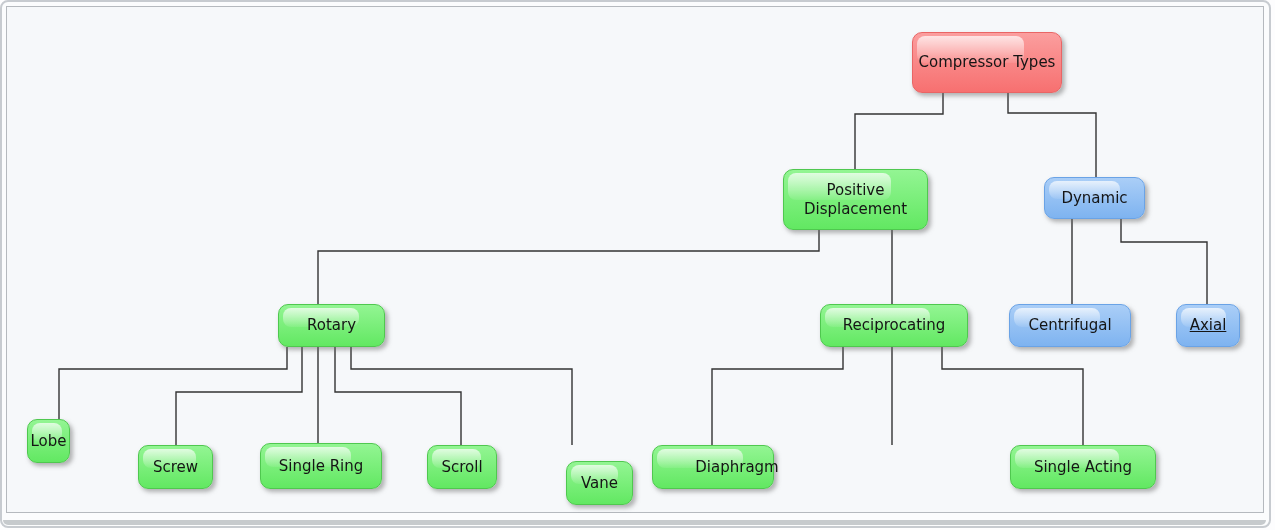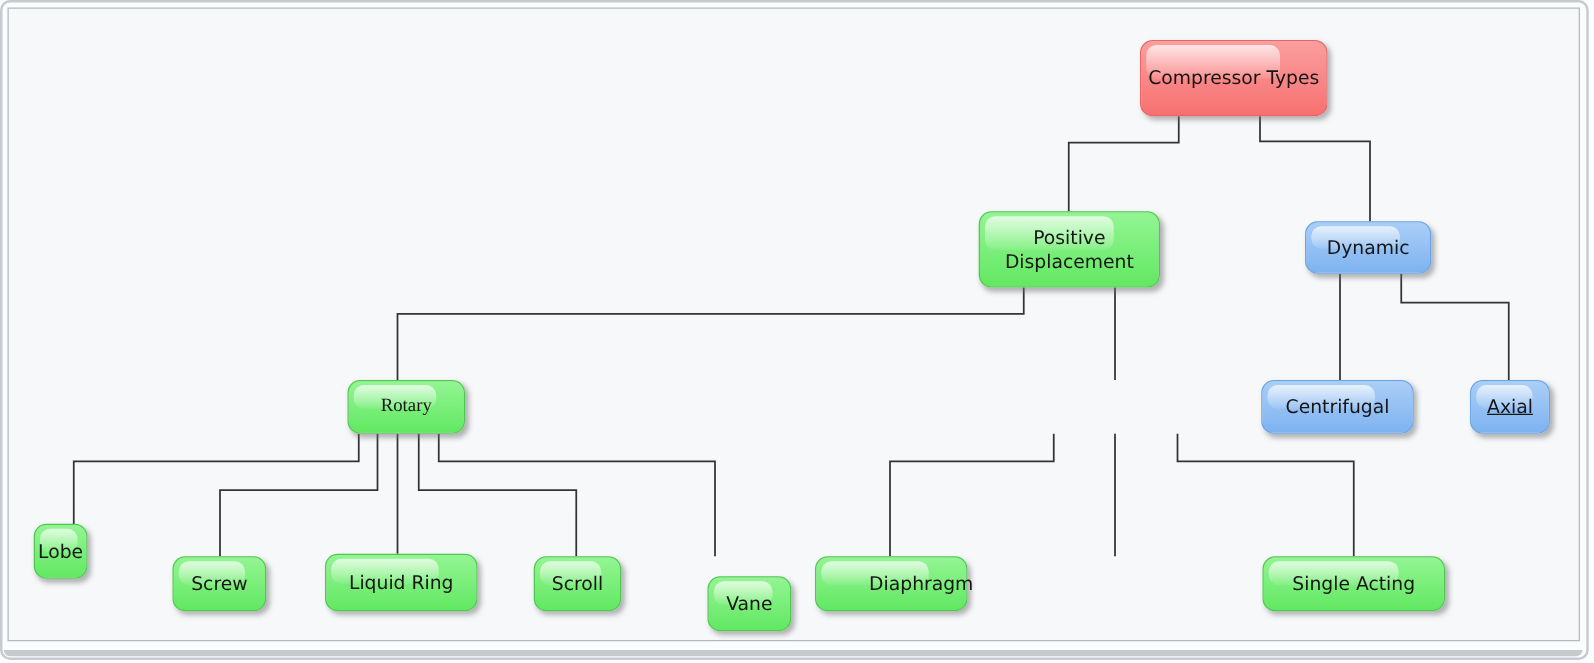--- a/index.html
+++ b/index.html
@@ -78,43 +78,47 @@
       <span class="label">Compressor Types</span>
     </div>
     <div class="node green" style="left: 783px; top: 169px; width: 145px; height: 61px;">
       <span class="gloss"></span>
       <span class="label">Positive Displacement</span>
     </div>
     <div class="node blue" style="left: 1044px; top: 177px; width: 101px; height: 42px;">
       <span class="gloss"></span>
       <span class="label">Dynamic</span>
     </div>
-    <div class="node green" style="left: 278px; top: 304px; width: 94px; height: 43px; font-family: Liberation Serif, serif;">
+    <div class="node green" style="left: 278px; top: 304px; width: 107px; height: 43px;">
       <span class="gloss"></span>
       <span class="label">Rotary</span>
+    </div>
+    <div class="node green" style="left: 820px; top: 304px; width: 148px; height: 43px;">
+      <span class="gloss"></span>
+      <span class="label">Reciprocating</span>
     </div>
     <div class="node blue" style="left: 1009px; top: 304px; width: 122px; height: 43px;">
       <span class="gloss"></span>
       <span class="label">Centrifugal</span>
     </div>
     <div class="node blue" style="left: 1176px; top: 304px; width: 64px; height: 43px; text-decoration: underline;">
       <span class="gloss"></span>
       <span class="label">Axial</span>
     </div>
     <div class="node green" style="left: 27px; top: 419px; width: 43px; height: 44px;">
       <span class="gloss"></span>
       <span class="label">Lobe</span>
     </div>
     <div class="node green" style="left: 138px; top: 445px; width: 75px; height: 44px;">
       <span class="gloss"></span>
       <span class="label">Screw</span>
     </div>
     <div class="node green" style="left: 260px; top: 443px; width: 122px; height: 46px;">
       <span class="gloss"></span>
-      <span class="label">Liquid Ring</span>
+      <span class="label">Single Ring</span>
     </div>
     <div class="node green" style="left: 427px; top: 445px; width: 70px; height: 44px;">
       <span class="gloss"></span>
       <span class="label">Scroll</span>
     </div>
     <div class="node green" style="left: 538px; top: 461px; width: 67px; height: 44px; margin-left: 28px;">
       <span class="gloss"></span>
       <span class="label">Vane</span>
     </div>
     <div class="node green" style="left: 652px; top: 445px; width: 122px; height: 44px; padding-left: 48px;">

